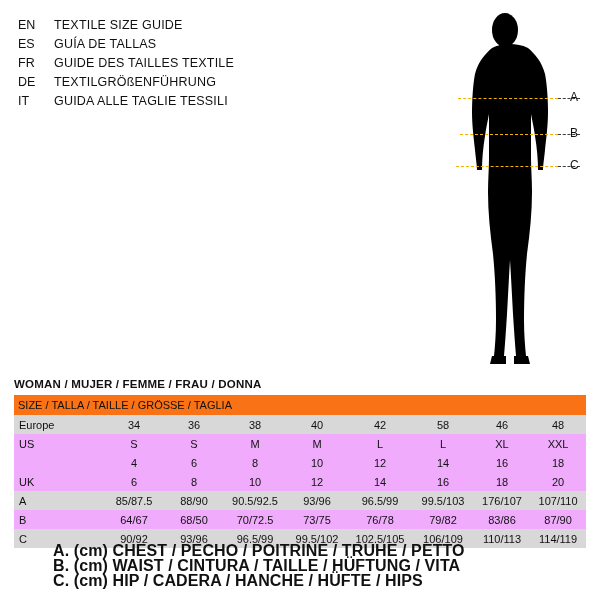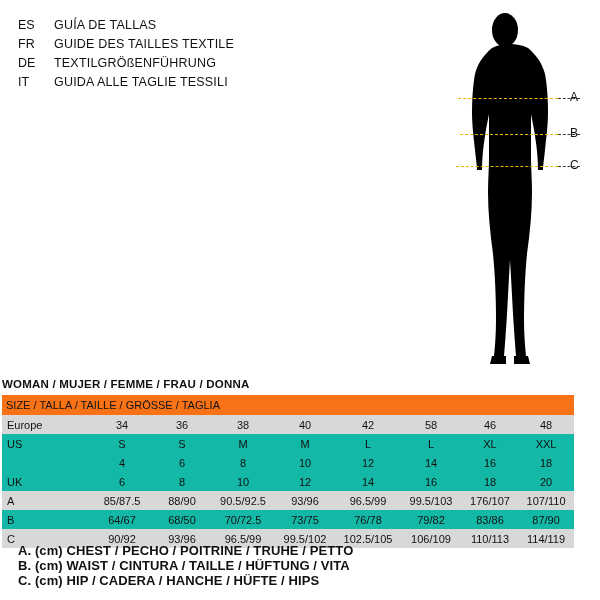--- a/index.html
+++ b/index.html
@@ -70,21 +70,21 @@
     position: absolute;
     font-size: 12px;
     color: #111;
     font-family: "Liberation Sans", sans-serif;
   }
 
   
   .table-area {
     position: absolute;
     top: 378px;
-    left: 2px;
+    left: 14px;
     width: 572px;
   }
   .woman-title {
     font-size: 11.5px;
     font-weight: bold;
     color: #111;
     letter-spacing: 0.2px;
     margin-bottom: 5px;
   }
   table.size-table {
@@ -108,44 +108,49 @@
     color: #111;
     font-weight: normal;
     text-align: left;
     font-size: 11px;
     height: 16px;
   }
   tr.shaded td {
     background: #d8d8d8;
   }
   tr.plain td {
-    background: #14b8a6;
+    background: #f0abfc;
   }
 
   
   .legend {
     position: absolute;
     top: 543px;
     left: 18px;
     width: 560px;
   }
   .legend div {
-    font-size: 13px;
+    font-size: 16px;
     font-weight: bold;
     color: #111;
     line-height: 15px;
     letter-spacing: 0.1px;
+    margin-left: 35px;
   }
 </style>
 </head>
 <body>
 
 <div class="page">
 
   <div class="lang-block">
+    <div class="lang-row">
+      <span class="lang-code">EN</span>
+      <span class="lang-text">TEXTILE SIZE GUIDE</span>
+    </div>
     <div class="lang-row">
       <span class="lang-code">ES</span>
       <span class="lang-text">GUÍA DE TALLAS</span>
     </div>
     <div class="lang-row">
       <span class="lang-code">FR</span>
       <span class="lang-text">GUIDE DES TAILLES TEXTILE</span>
     </div>
     <div class="lang-row">
       <span class="lang-code">DE</span>

